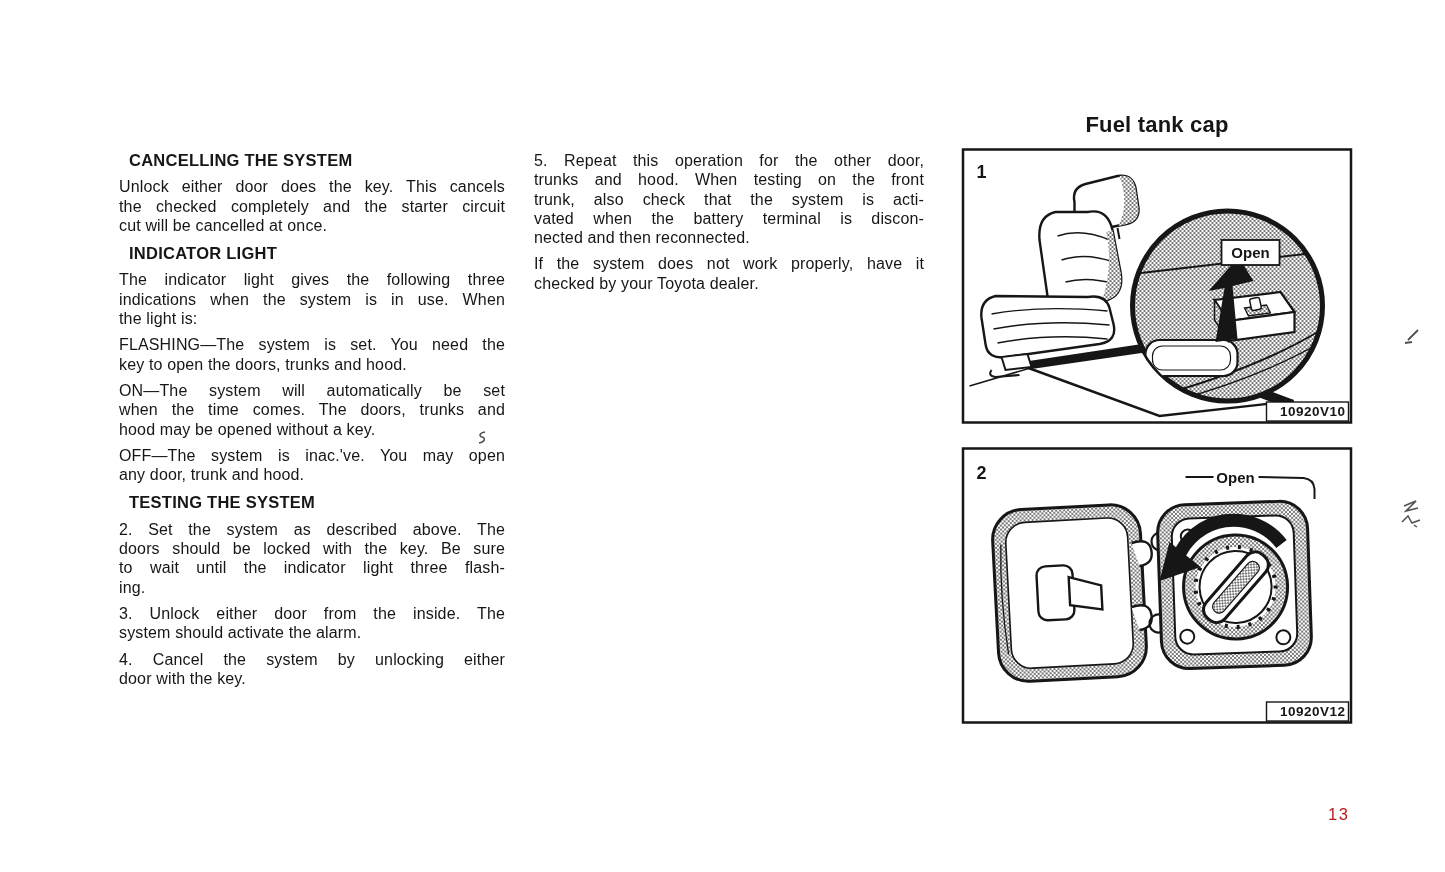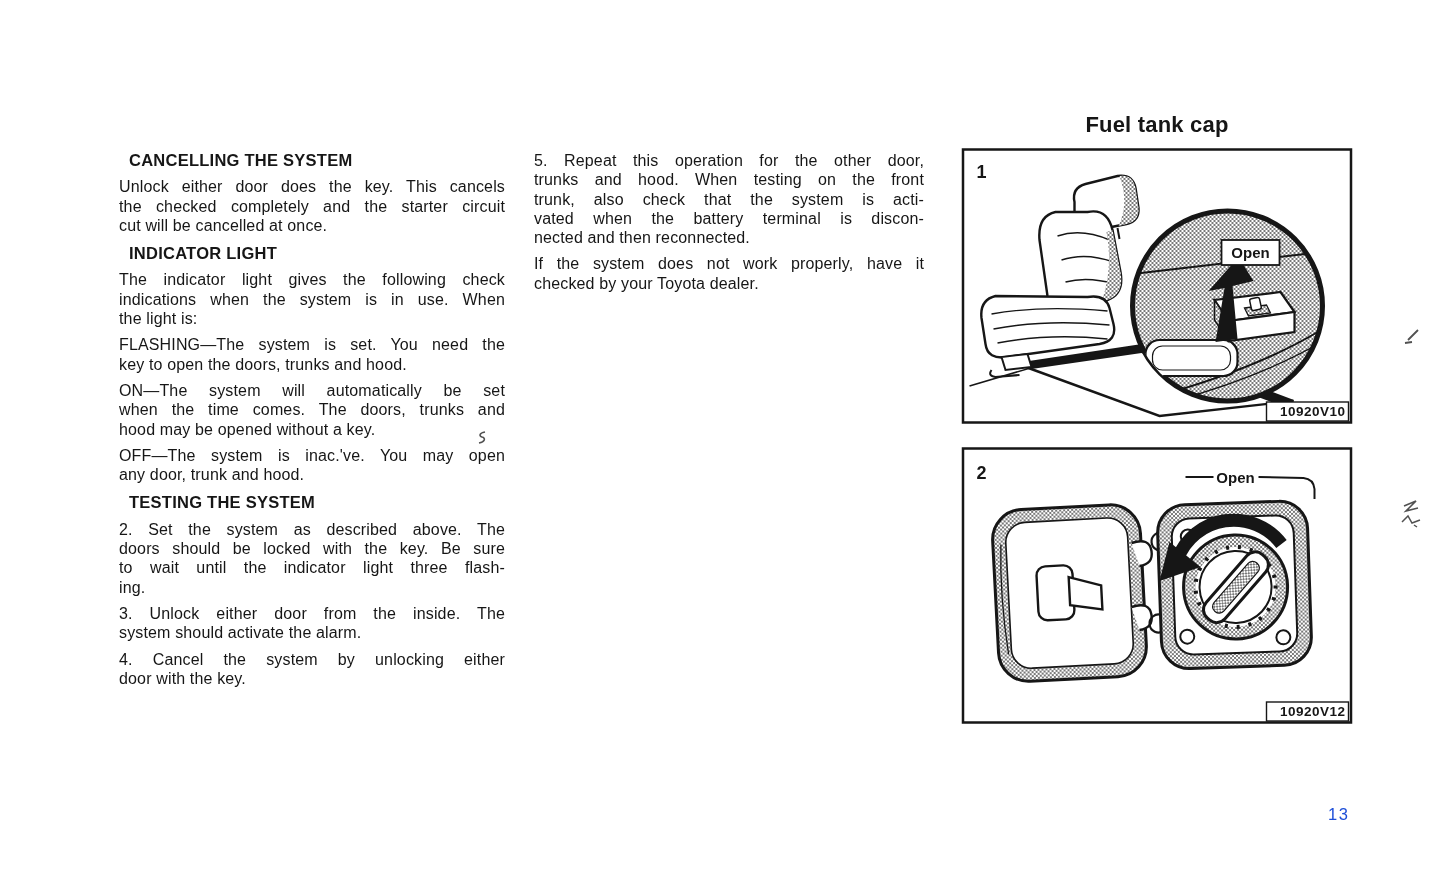--- a/index.html
+++ b/index.html
@@ -15,39 +15,39 @@
   .para { margin:0 0 7px 0; }
   .tline { text-align:justify; text-align-last:justify; }
   .para .tline:last-child { text-align-last:left; }
   .right-col { position:absolute; left:961px; top:112px; width:392px; }
   .right-heading { font-size:22px; font-weight:bold; line-height:26px; margin:0 0 10px 0; letter-spacing:0.2px;text-align:center; }
   .figure-svg { display:block; }
   .figure-svg.second { margin-top:23px; }
   .figlabel { font-family:"Liberation Sans", sans-serif; font-size:18px; font-weight:bold; fill:#161616; }
   .figcallout { font-family:"Liberation Sans", sans-serif; font-size:15px; font-weight:bold; fill:#161616; }
   .figcode { font-family:"Liberation Sans", sans-serif; font-size:13.5px; font-weight:bold; fill:#161616; letter-spacing:0.5px; }
-  .page-number { position:absolute; left:1328px; top:805px; font-size:16.5px; letter-spacing:1.5px; color:#1d4ed8; }
+  .page-number { position:absolute; left:1328px; top:805px; font-size:16.5px; letter-spacing:1.5px; color:#b91c1c; }
   .artifact { position:absolute; opacity:0.85; }
 </style>
 </head>
 <body>
 
 <div class="page">
 
   <div class="col col-left">
     <div class="heading first">CANCELLING THE SYSTEM</div>
     <div class="para">
         <div class="tline">Unlock either door does the key. This cancels</div>
         <div class="tline">the checked completely and the starter circuit</div>
         <div class="tline">cut will be cancelled at once.</div>
       </div>
 
     <div class="heading">INDICATOR LIGHT</div>
     <div class="para">
-        <div class="tline">The indicator light gives the following check</div>
+        <div class="tline">The indicator light gives the following three</div>
         <div class="tline">indications when the system is in use. When</div>
         <div class="tline">the light is:</div>
       </div>
     <div class="para">
         <div class="tline">FLASHING—The system is set. You need the</div>
         <div class="tline">key to open the doors, trunks and hood.</div>
       </div>
     <div class="para">
         <div class="tline">ON—The system will automatically be set</div>
         <div class="tline">when the time comes. The doors, trunks and</div>

